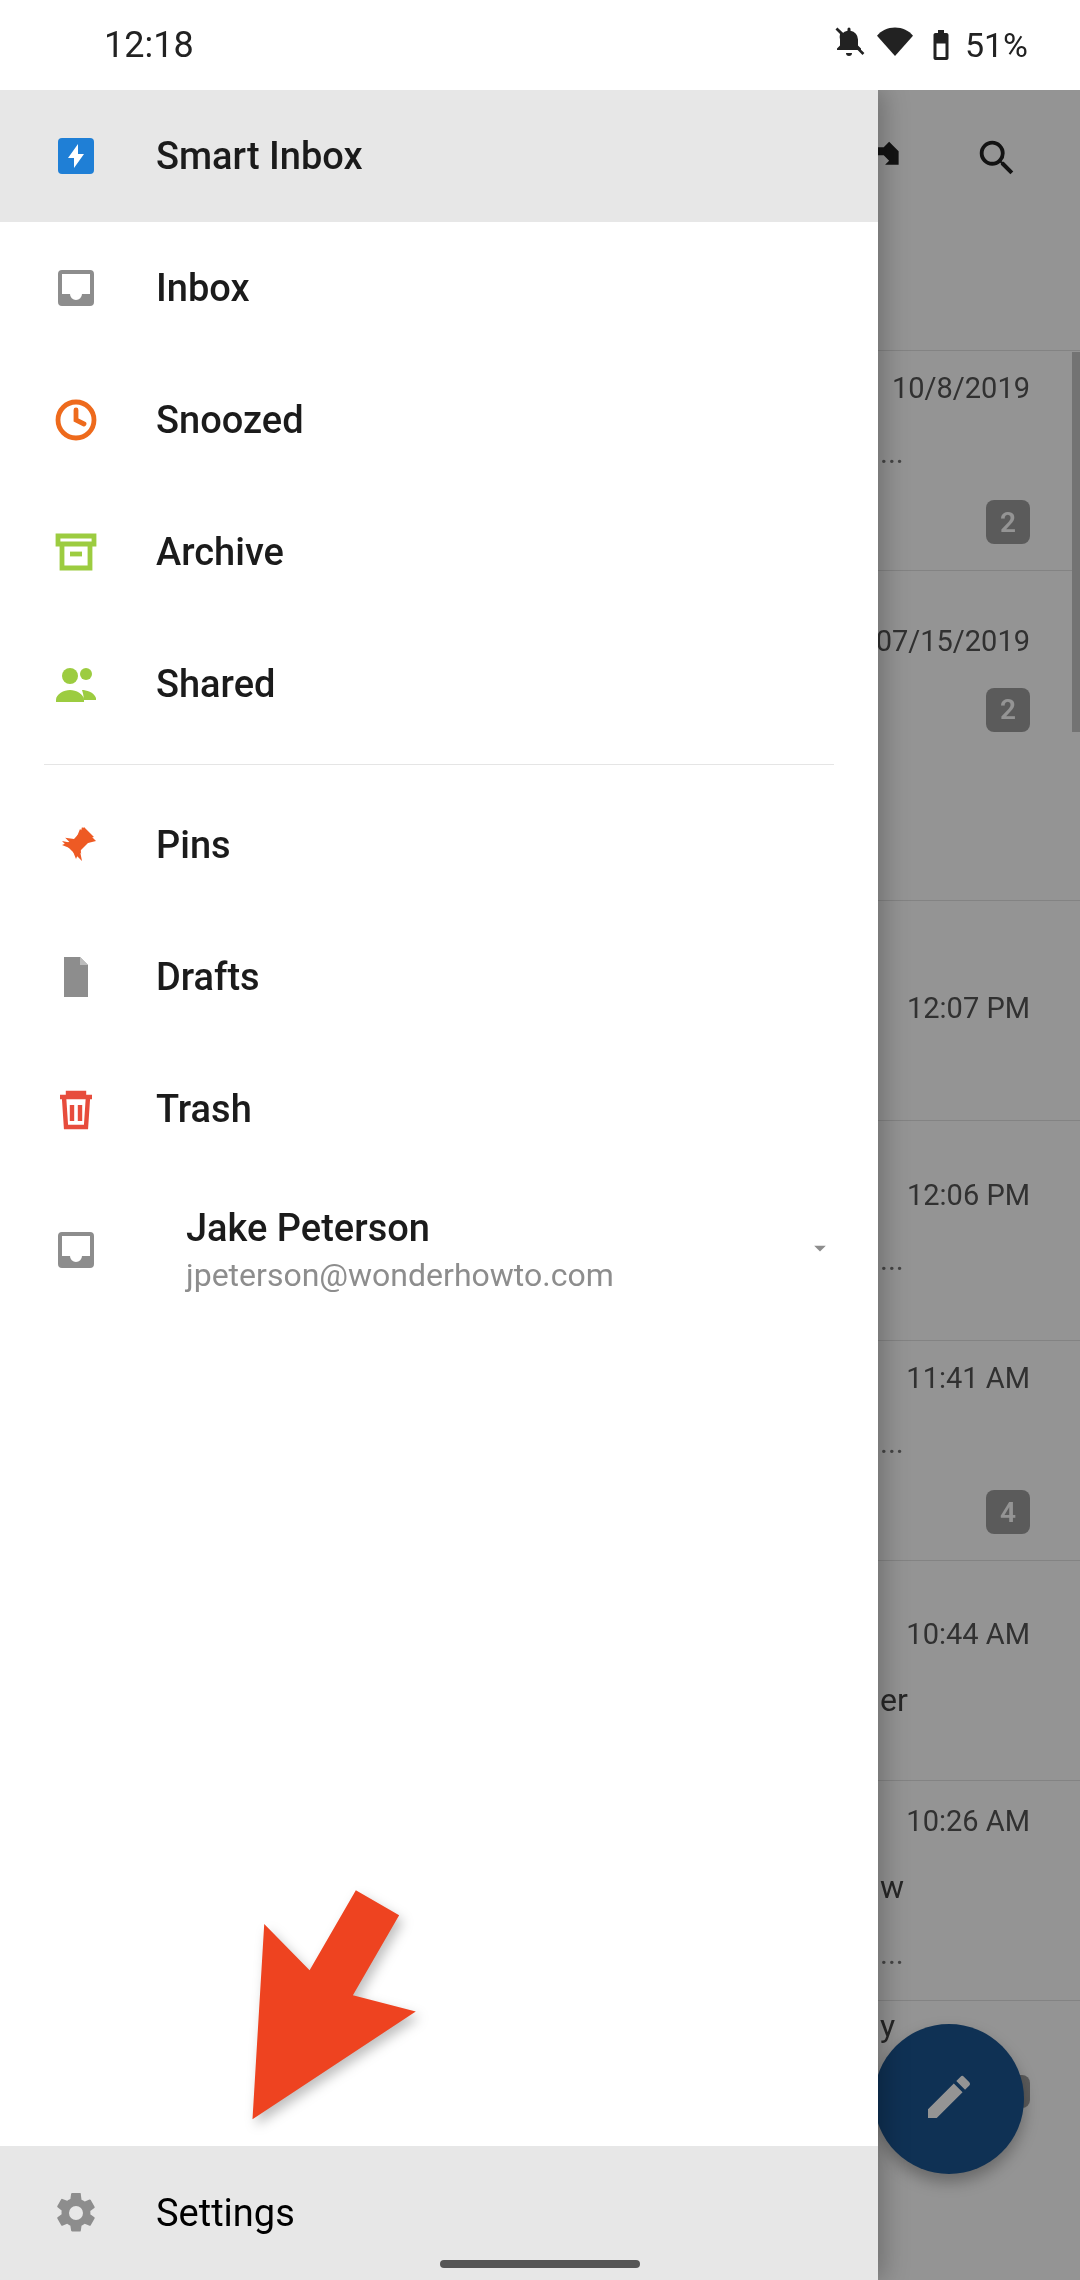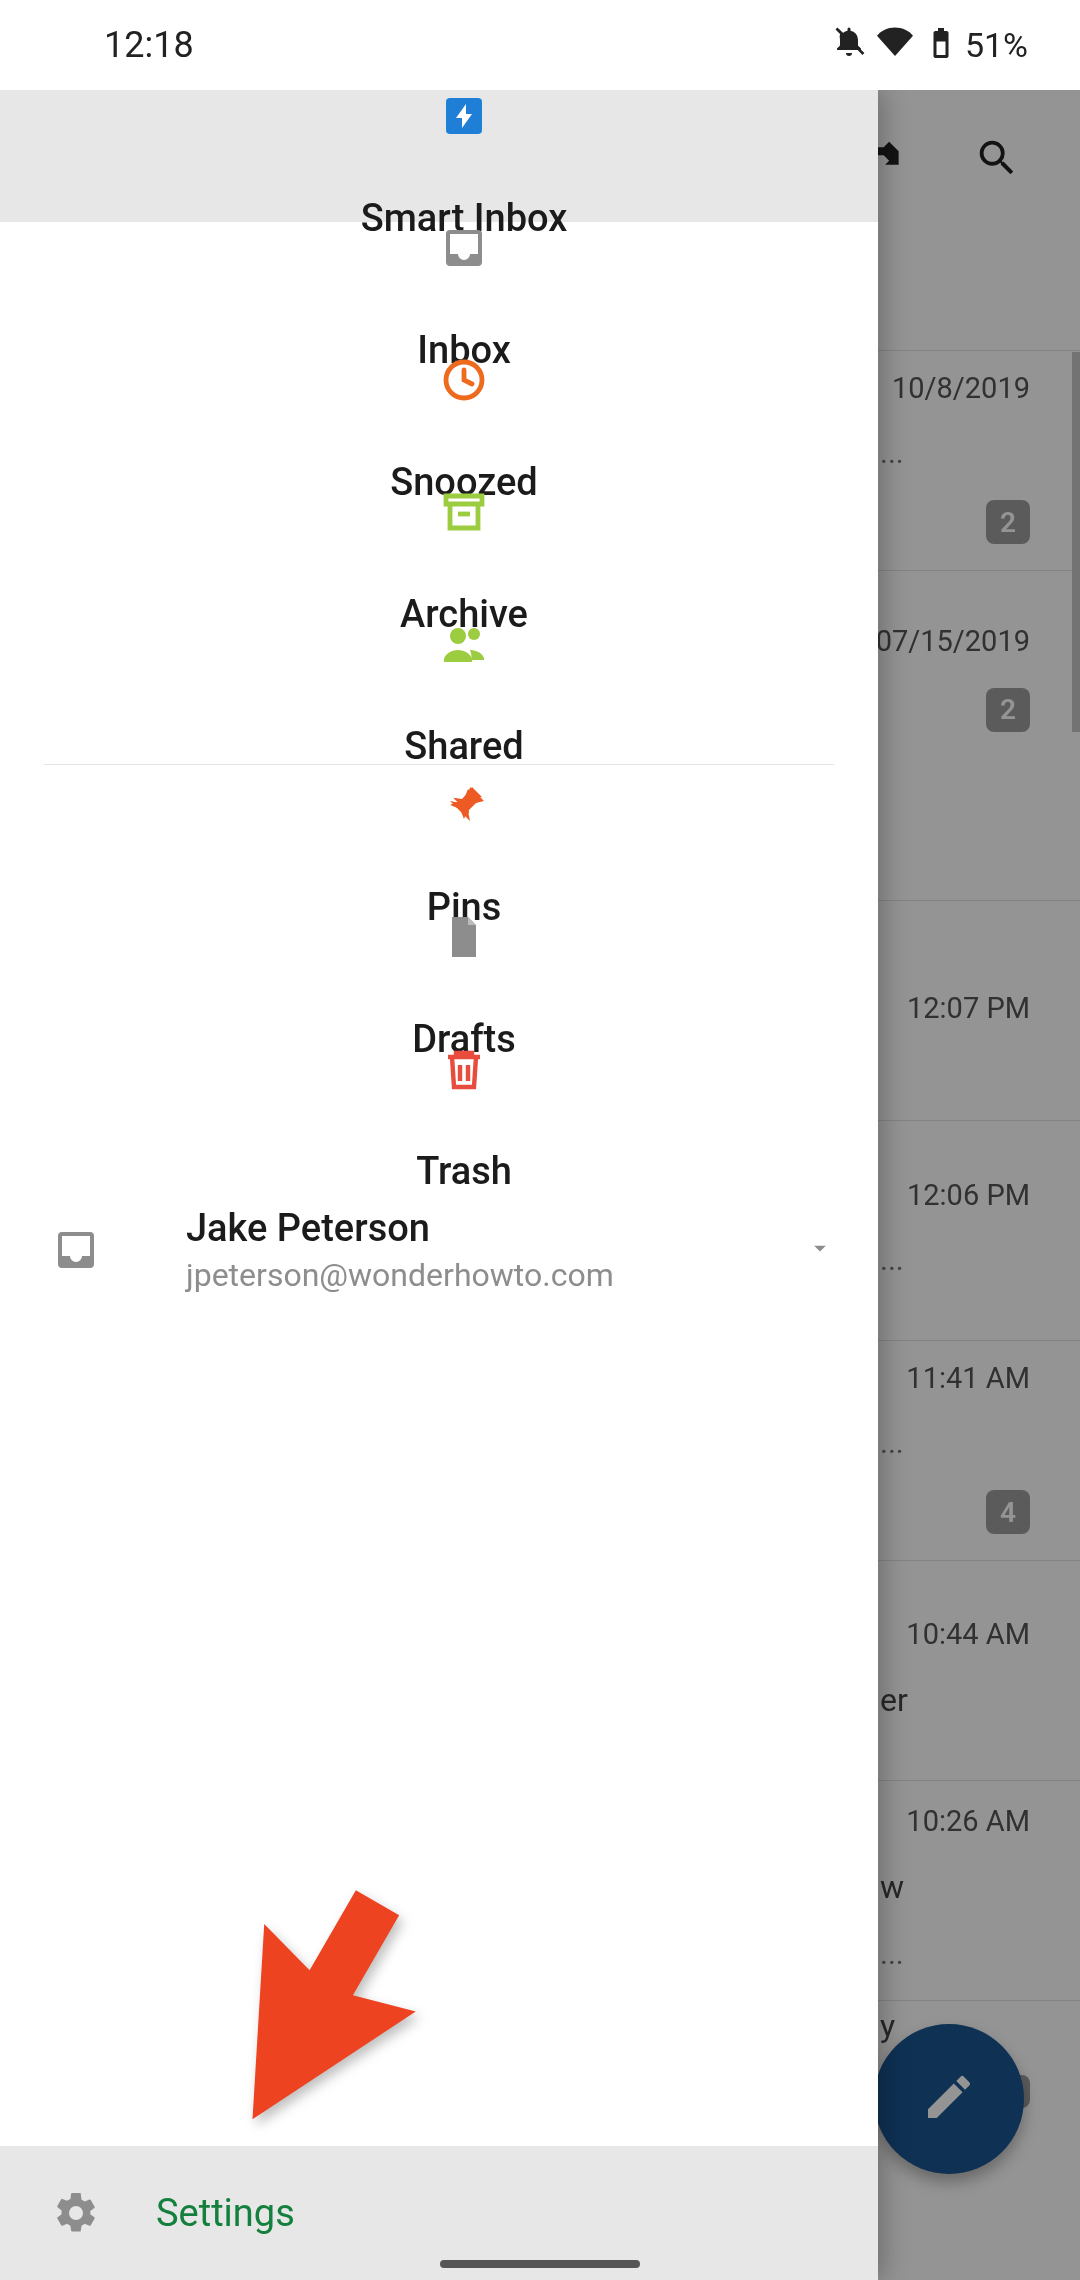--- a/index.html
+++ b/index.html
@@ -17,35 +17,35 @@
   .bg-row .badge { background: #9e9e9e; color: #fff; font-size: 28px; font-weight: 600; border-radius: 8px; width: 44px; height: 44px; display: inline-flex; align-items: center; justify-content: center; }
   .bg-row .snippet { font-size: 32px; color: #444; align-self: flex-start; padding-left: 880px; white-space: nowrap; }
   .bg-row .snippet2 { font-size: 30px; color: #777; align-self: flex-start; padding-left: 880px; white-space: nowrap; }
   .fab { position: absolute; right: 56px; bottom: 106px; width: 150px; height: 150px; border-radius: 75px; background: #1a5591; display: flex; align-items: center; justify-content: center; box-shadow: 0 8px 16px rgba(0,0,0,0.3); }
   .fab svg { width: 56px; height: 56px; fill: #fff; }
 
   
   .status-bar { position: absolute; top: 0; left: 0; right: 0; height: 90px; display: flex; align-items: center; justify-content: space-between; padding: 0 52px 0 104px; font-size: 36px; color: #222; z-index: 50; background: #fff; }
   .status-right { display: flex; align-items: center; gap: 10px; }
   .status-right svg { width: 36px; height: 36px; fill: #222; }
-  .batt { display: flex; font-size: 34px; gap: 6px; }
+  .batt { display: flex; align-items: center; font-size: 34px; gap: 6px; }
 
   
   .drawer { position: absolute; top: 90px; left: 0; width: 878px; height: 2190px; background: #fff; z-index: 40; box-shadow: 6px 0 24px rgba(0,0,0,0.25); display: flex; flex-direction: column; }
-  .nav-item { display: flex; align-items: center; height: 132px; padding-left: 50px; gap: 54px; font-size: 38px; color: #1b1b1b; font-weight: 500; flex-direction: column; }
+  .nav-item { display: flex; align-items: center; height: 132px; padding-left: 50px; gap: 54px; font-size: 38px; color: #1b1b1b; font-weight: 500; }
   .nav-item.selected { background: #e7e7e7; }
   .nav-icon { width: 52px; height: 52px; display: flex; align-items: center; justify-content: center; flex-shrink: 0; }
   .nav-icon svg { width: 48px; height: 48px; }
   .divider { height: 1px; background: #e5e5e5; margin: 14px 44px; }
   .account-row { display: flex; align-items: center; height: 150px; padding: 0 44px 0 50px; gap: 84px; }
   .account-text { flex: 1; display: flex; flex-direction: column; gap: 6px; }
   .acc-name { font-size: 38px; color: #1b1b1b; font-weight: 500; }
   .acc-mail { font-size: 32px; color: #8d8d8d; }
   .spacer { flex: 1; }
-  .settings-row { display: flex; align-items: center; height: 134px; padding-left: 50px; gap: 54px; font-size: 38px; color: #15803d; background: #e7e7e7; }
+  .settings-row { display: flex; align-items: center; height: 134px; padding-left: 50px; gap: 54px; font-size: 38px; color: #000000; background: #e7e7e7; }
 
   
   .anno-arrow { position: absolute; left: 190px; bottom: 144px; width: 250px; height: 250px; z-index: 45; filter: drop-shadow(4px 6px 6px rgba(0,0,0,0.25)); }
 
   
   .handle { position: absolute; bottom: 12px; left: 50%; transform: translateX(-50%); width: 200px; height: 8px; background: #555; border-radius: 4px; z-index: 60; }
 
   
   .scroll-ind { position: absolute; right: 0; top: 352px; width: 8px; height: 380px; background: #737373; z-index: 5; }
 

